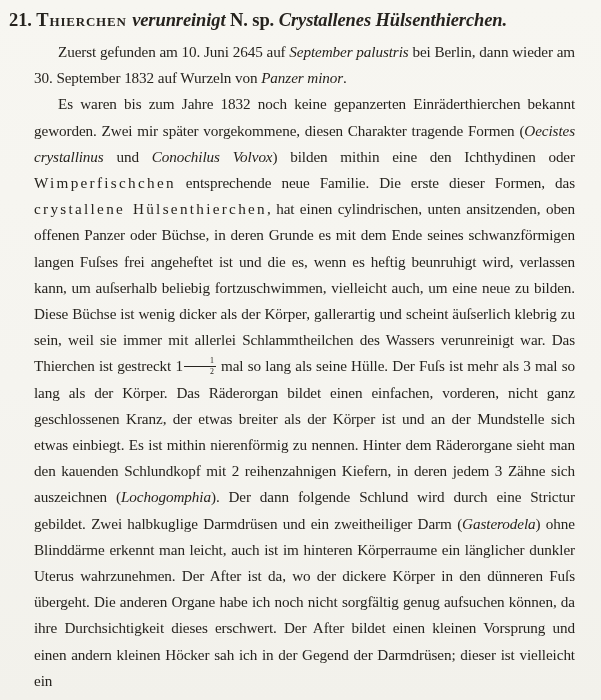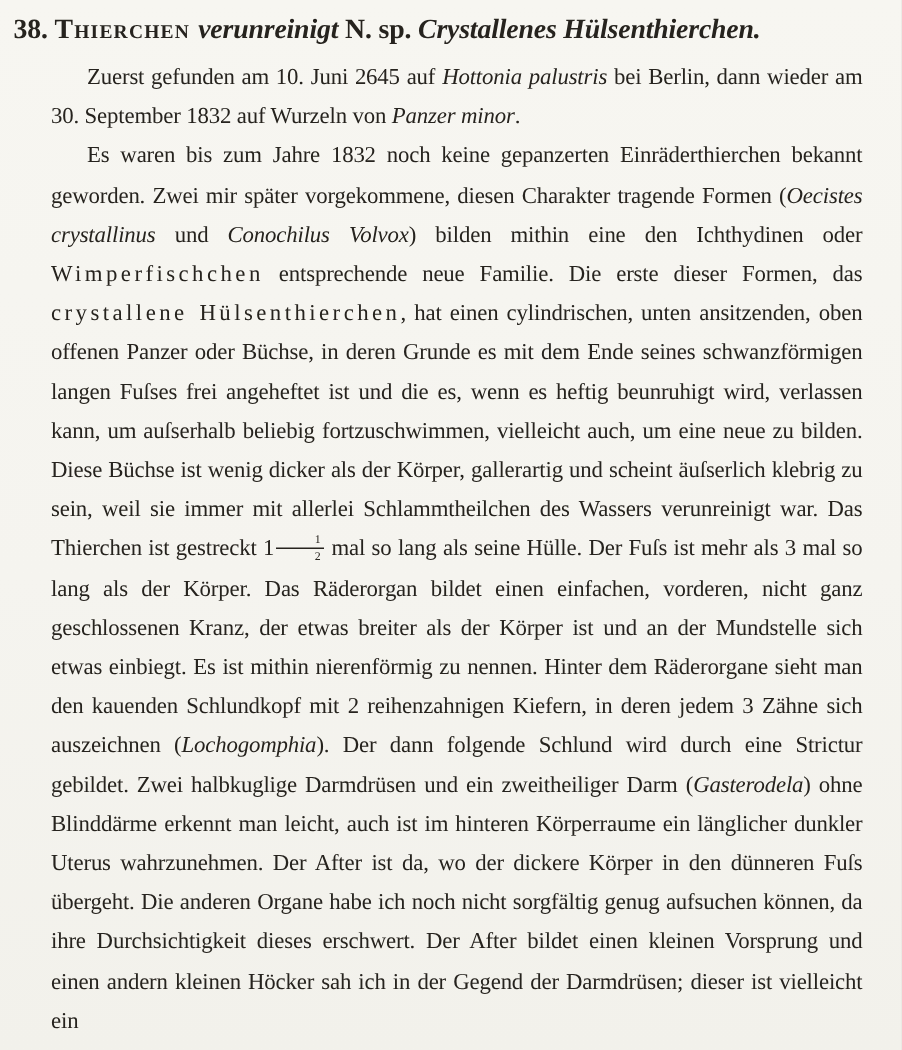--- a/index.html
+++ b/index.html
@@ -53,16 +53,16 @@
     vertical-align:-0.32em;
     margin:0 1px;
   }
   .frac .num{display:block;border-bottom:1px solid currentColor;padding:0 2px 1px;}
   .frac .den{display:block;padding-top:1px;}
 </style>
 </head>
 <body>
 
 <div class="page" style="color: rgb(38, 35, 30);">
-  <h1 class="heading"><span class="r">38. </span><span class="r-sc">Thierchen </span><span class="r-i">verunreinigt</span><span class="r"> N. sp. </span><span class="r-bi">Crystallenes Hülsenthierchen.</span></h1>
-  <p class="para"><span class="r">Zuerst gefunden am 10. Juni 2645 auf </span><span class="r-i">Hottonia palustris</span><span class="r"> bei Berlin, dann wieder am 30. September 1832 auf Wurzeln von </span><span class="r-i">Panzer minor</span><span class="r">.</span></p>
+  <h1 class="heading"><span class="r">21. </span><span class="r-sc">Thierchen </span><span class="r-i">verunreinigt</span><span class="r"> N. sp. </span><span class="r-bi">Crystallenes Hülsenthierchen.</span></h1>
+  <p class="para"><span class="r">Zuerst gefunden am 10. Juni 2645 auf </span><span class="r-i">September palustris</span><span class="r"> bei Berlin, dann wieder am 30. September 1832 auf Wurzeln von </span><span class="r-i">Panzer minor</span><span class="r">.</span></p>
   <p class="para"><span class="r">Es waren bis zum Jahre 1832 noch keine gepanzerten Einräderthierchen bekannt geworden. Zwei mir später vorgekommene, diesen Charakter tragende Formen (</span><span class="r-i">Oecistes crystallinus</span><span class="r"> und </span><span class="r-i">Conochilus Volvox</span><span class="r">) bilden mithin eine den Ichthydinen oder </span><span class="r-sp">Wimperfischchen</span><span class="r"> entsprechende neue Familie. Die erste dieser Formen, das </span><span class="r-sp">crystallene Hülsenthierchen</span><span class="r">, hat einen cylindrischen, unten ansitzenden, oben offenen Panzer oder Büchse, in deren Grunde es mit dem Ende seines schwanzförmigen langen Fuſses frei angeheftet ist und die es, wenn es heftig beunruhigt wird, verlassen kann, um auſserhalb beliebig fortzuschwimmen, vielleicht auch, um eine neue zu bilden. Diese Büchse ist wenig dicker als der Körper, gallerartig und scheint äuſserlich klebrig zu sein, weil sie immer mit allerlei Schlammtheilchen des Wassers verunreinigt war. Das Thierchen ist gestreckt 1</span><span class="frac"><span class="num">1</span><span class="den">2</span></span><span class="r"> mal so lang als seine Hülle. Der Fuſs ist mehr als 3 mal so lang als der Körper. Das Räderorgan bildet einen einfachen, vorderen, nicht ganz geschlossenen Kranz, der etwas breiter als der Körper ist und an der Mundstelle sich etwas einbiegt. Es ist mithin nierenförmig zu nennen. Hinter dem Räderorgane sieht man den kauenden Schlundkopf mit 2 reihenzahnigen Kiefern, in deren jedem 3 Zähne sich auszeichnen (</span><span class="r-i">Lochogomphia</span><span class="r">). Der dann folgende Schlund wird durch eine Strictur gebildet. Zwei halbkuglige Darmdrüsen und ein zweitheiliger Darm (</span><span class="r-i">Gasterodela</span><span class="r">) ohne Blinddärme erkennt man leicht, auch ist im hinteren Körperraume ein länglicher dunkler Uterus wahrzunehmen. Der After ist da, wo der dickere Körper in den dünneren Fuſs übergeht. Die anderen Organe habe ich noch nicht sorgfältig genug aufsuchen können, da ihre Durchsichtigkeit dieses erschwert. Der After bildet einen kleinen Vorsprung und einen andern kleinen Höcker sah ich in der Gegend der Darmdrüsen; dieser ist vielleicht ein </span></p>
 </div>
 
 </body></html>

